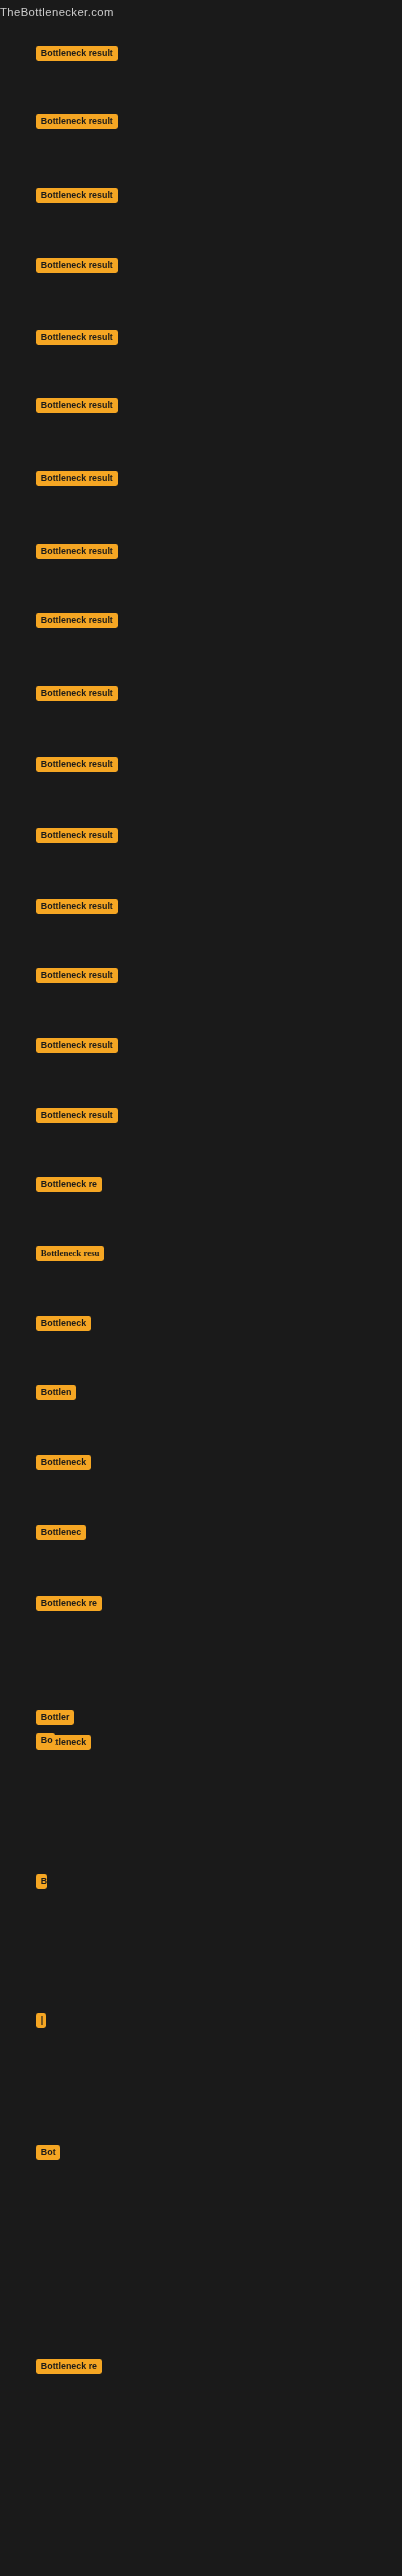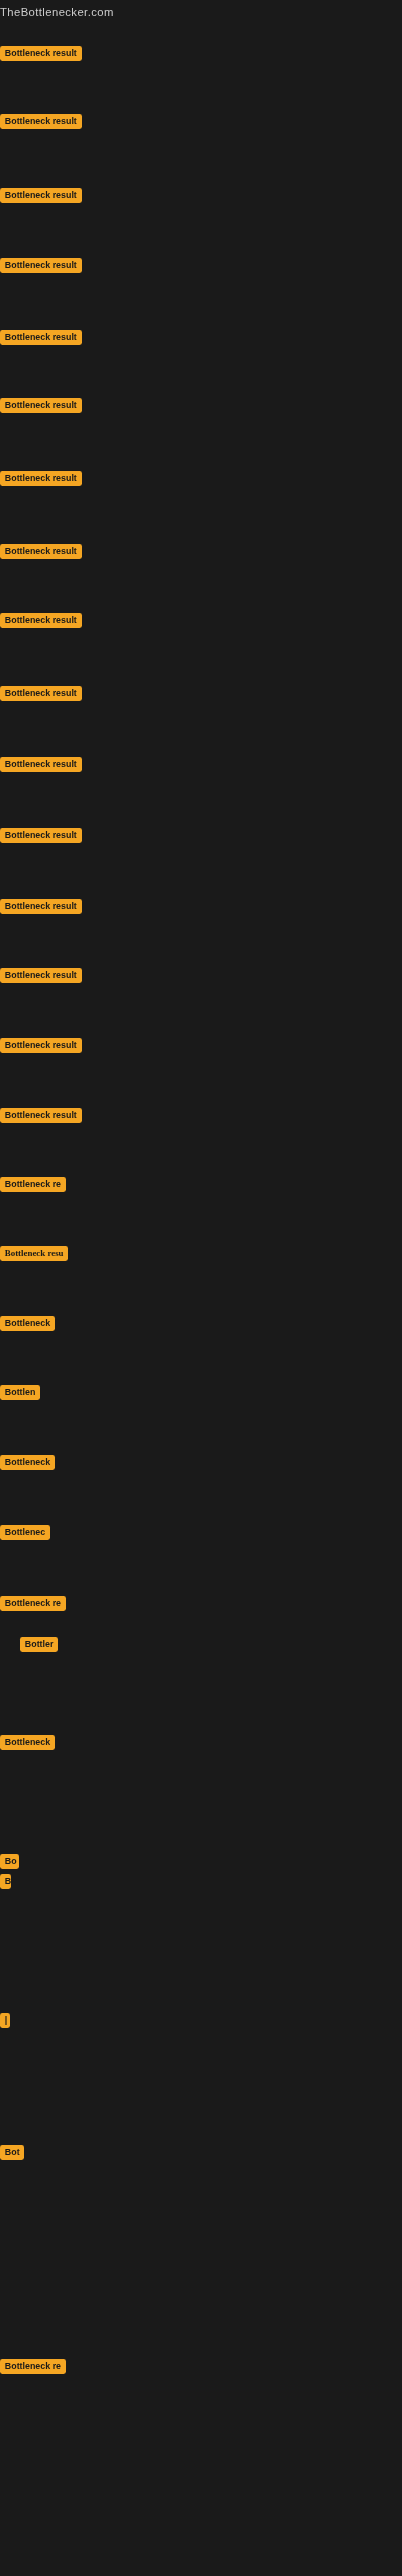--- a/index.html
+++ b/index.html
@@ -22,20 +22,21 @@
       font-size: 11.3px;
       padding: 6.4px 0 3.2px 0;
       letter-spacing: 0.4px;
     }
 
     .bottleneck-item {
       position: absolute;
       left: 0;
       display: flex;
       align-items: center;
+      padding-left: 36px;
     }
 
     .bottleneck-badge {
       background-color: #f5a623;
       color: #1a1a1a;
       font-size: 8.9px;
       font-weight: bold;
       padding: 2.4px 4.8px;
       border-radius: 2.4px;
       white-space: nowrap;
@@ -109,27 +110,27 @@
   </div>
 <div class="bottleneck-item" style="top: 1455px;">
     <span class="bottleneck-badge" style="max-width: 60px; overflow: hidden;">Bottleneck</span>
   </div>
 <div class="bottleneck-item" style="top: 1525px;">
     <span class="bottleneck-badge" style="max-width: 56px; overflow: hidden;">Bottlenec</span>
   </div>
 <div class="bottleneck-item" style="top: 1596px;">
     <span class="bottleneck-badge" style="max-width: 71px; overflow: hidden;">Bottleneck re</span>
   </div>
-<div class="bottleneck-item" style="top: 1637px; margin-left: 20px;">
+<div class="bottleneck-item" style="top: 1710px;">
     <span class="bottleneck-badge" style="max-width: 40px; overflow: hidden;">Bottler</span>
   </div>
 <div class="bottleneck-item" style="top: 1735px;">
     <span class="bottleneck-badge" style="max-width: 60px; overflow: hidden;">Bottleneck</span>
   </div>
-<div class="bottleneck-item" style="top: 1854px; justify-content: center;">
+<div class="bottleneck-item" style="top: 1733px; justify-content: center;">
     <span class="bottleneck-badge" style="max-width: 19.3px; overflow: hidden;">Bo</span>
   </div>
 <div class="bottleneck-item" style="top: 1874px;">
     <span class="bottleneck-badge" style="max-width: 11.3px; overflow: hidden;">B</span>
   </div>
 <div class="bottleneck-item" style="top: 2013px;">
     <span class="bottleneck-badge" style="max-width: 6.4px; overflow: hidden;">|</span>
   </div>
 <div class="bottleneck-item" style="top: 2145px; justify-content: center;">
     <span class="bottleneck-badge" style="max-width: 24px; overflow: hidden;">Bot</span>

